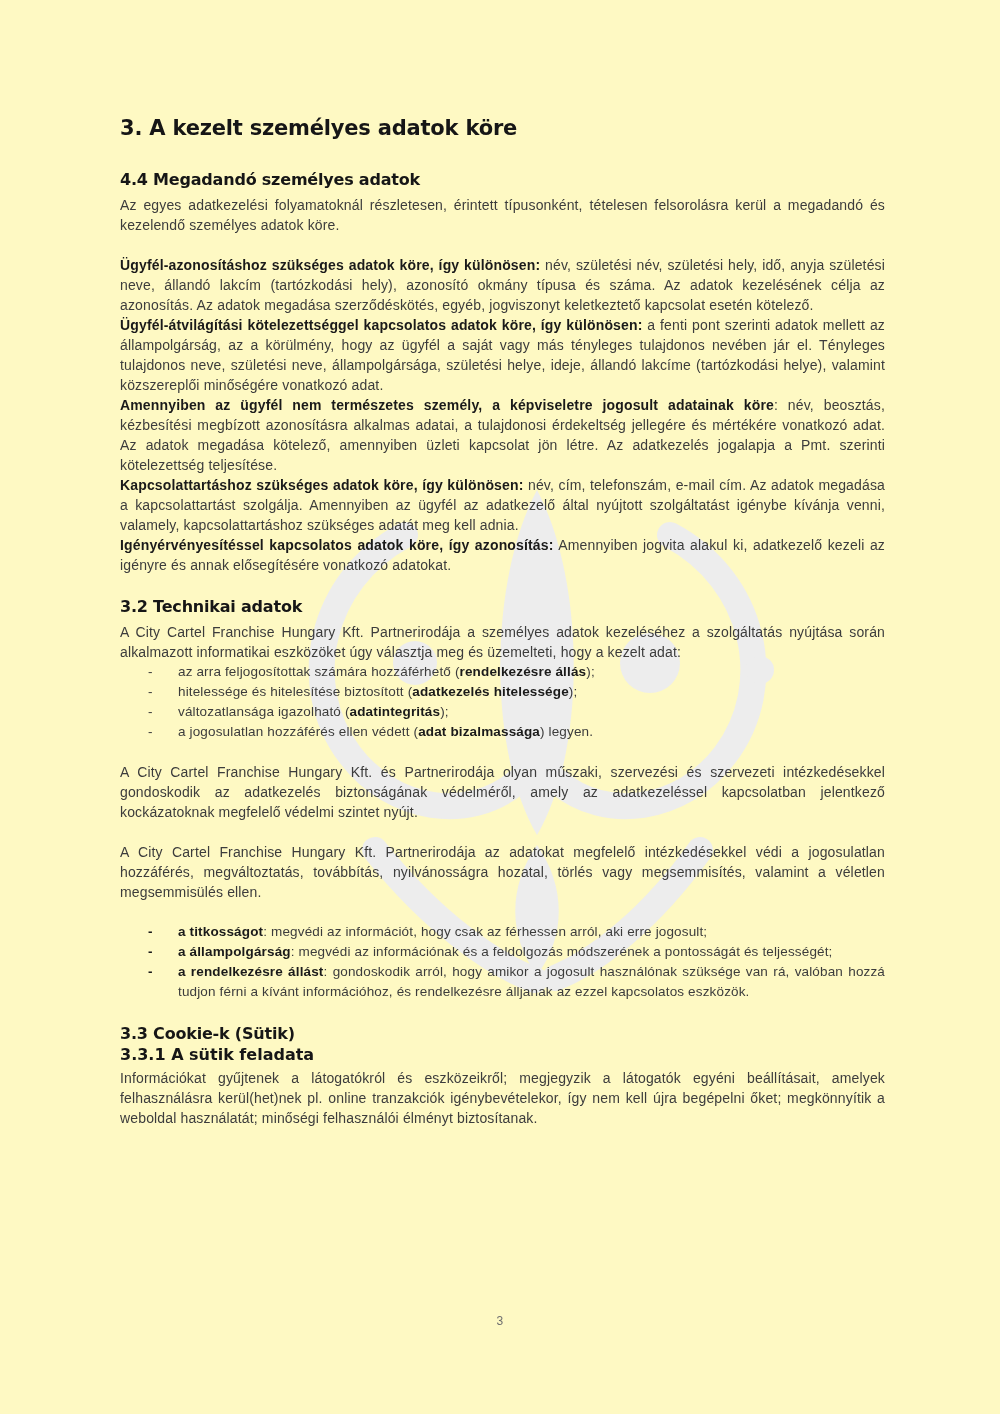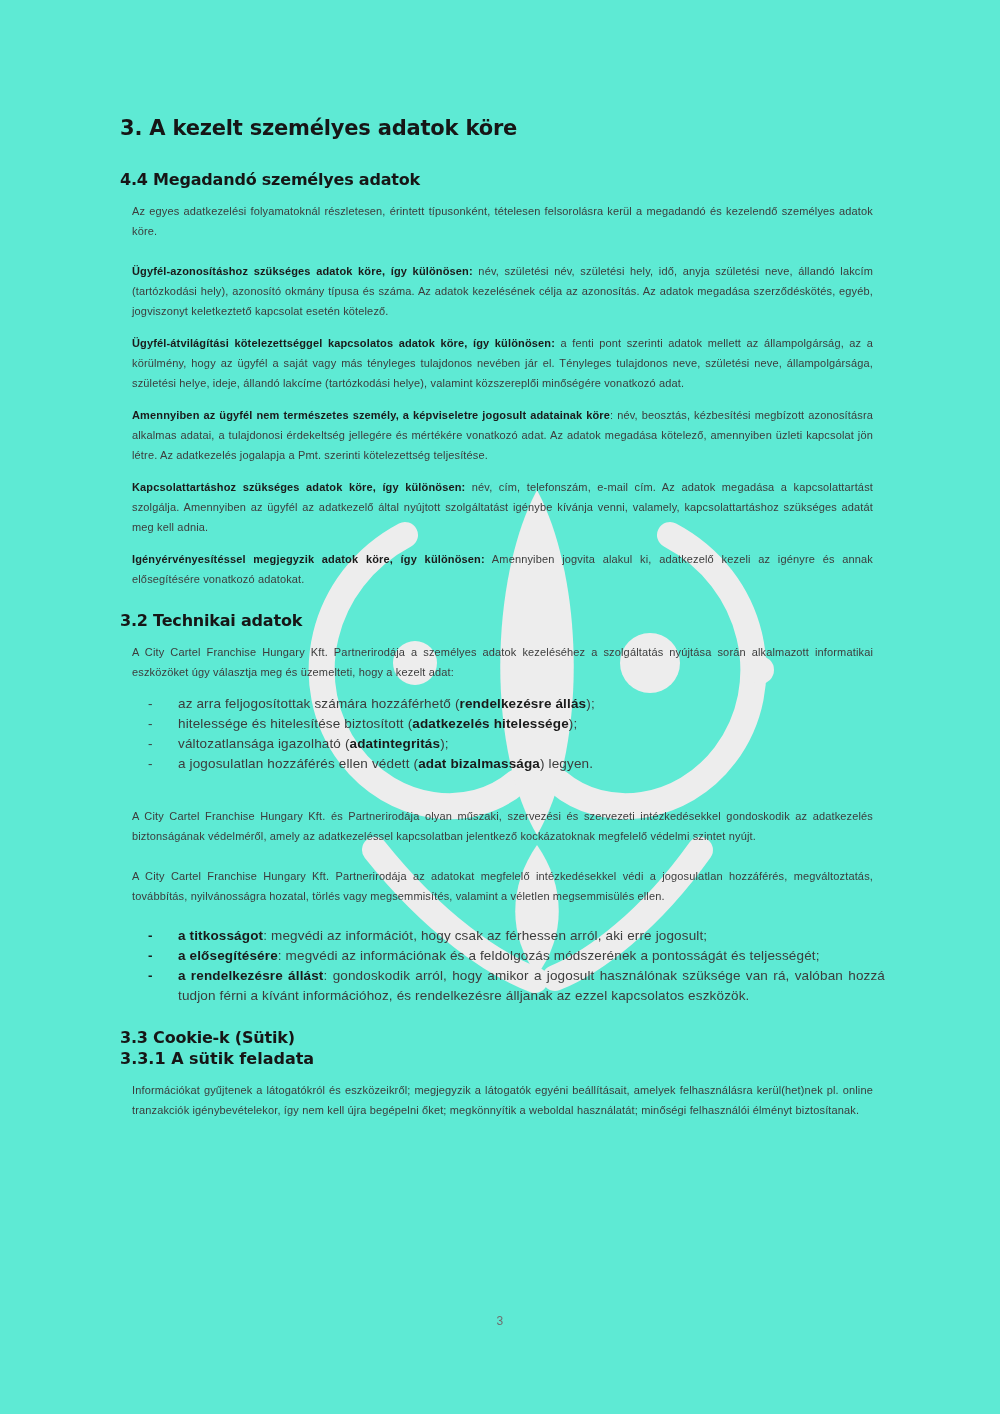--- a/index.html
+++ b/index.html
@@ -1,20 +1,20 @@
 <!DOCTYPE html>
 <html lang="hu"><head>
 <meta charset="utf-8">
 <style>
   html,body{margin:0;padding:0;background:#ffffff;}
   .page{
     position:relative;
     width:1000px;
     height:1414px;
-    background:#5eead4;
+    background:#fef9c3;
     overflow:hidden;
     font-family:"Liberation Sans", sans-serif;
     color:#3c3c3c;
   }
   .content{
     position:relative;
     z-index:2;
     padding:116px 115px 0 120px;
     width:765px;
   }
@@ -44,25 +44,25 @@
     margin:22px 0 6px 0;
   }
   h3{
     font-family:"DejaVu Sans", sans-serif;
     font-size:16px;
     font-weight:bold;
     color:#161616;
     margin:2px 0 4px 0;
   }
   p{
-    font-size:11px;
+    font-size:14px;
     line-height:20px;
     letter-spacing:0.15px;
     text-align:justify;
-    margin:12px;
+    margin:0;
   }
   p.gap{margin-bottom:20px;}
   p strong, .b{
     font-weight:bold;
     color:#1a1a1a;
   }
   .bullets{margin:0;}
   .bullet{
     display:flex;
     font-size:13.5px;
@@ -118,21 +118,21 @@
 
     <h1>3. A kezelt személyes adatok köre</h1>
 
     <h2 style="margin-top:0;">4.4  Megadandó személyes adatok</h2>
     <p class="gap">Az egyes adatkezelési folyamatoknál részletesen, érintett típusonként, tételesen felsorolásra kerül a megadandó és kezelendő személyes adatok köre.</p>
 
     <p><strong>Ügyfél-azonosításhoz szükséges adatok köre, így különösen:</strong><span> név, születési név, születési hely, idő, anyja születési neve, állandó lakcím (tartózkodási hely), azonosító okmány típusa és száma. Az adatok kezelésének célja az azonosítás. Az adatok megadása szerződéskötés, egyéb, jogviszonyt keletkeztető kapcsolat esetén kötelező.</span></p>
     <p><strong>Ügyfél-átvilágítási kötelezettséggel kapcsolatos adatok köre, így különösen:</strong><span> a fenti pont szerinti adatok mellett az állampolgárság, az a körülmény, hogy az ügyfél a saját vagy más tényleges tulajdonos nevében jár el. Tényleges tulajdonos neve, születési neve, állampolgársága, születési helye, ideje, állandó lakcíme (tartózkodási helye), valamint közszereplői minőségére vonatkozó adat.</span></p>
     <p><strong>Amennyiben az ügyfél nem természetes személy, a képviseletre jogosult adatainak köre</strong><span>: név, beosztás, kézbesítési megbízott azonosításra alkalmas adatai, a tulajdonosi érdekeltség jellegére és mértékére vonatkozó adat. Az adatok megadása kötelező, amennyiben üzleti kapcsolat jön létre. Az adatkezelés jogalapja a Pmt. szerinti kötelezettség teljesítése.</span></p>
     <p><strong>Kapcsolattartáshoz szükséges adatok köre, így különösen:</strong><span> név, cím, telefonszám, e-mail cím. Az adatok megadása a kapcsolattartást szolgálja. Amennyiben az ügyfél az adatkezelő által nyújtott szolgáltatást igénybe kívánja venni, valamely, kapcsolattartáshoz szükséges adatát meg kell adnia.</span></p>
-    <p><strong>Igényérvényesítéssel megjegyzik adatok köre, így különösen:</strong><span> Amennyiben jogvita alakul ki, adatkezelő kezeli az igényre és annak elősegítésére vonatkozó adatokat.</span></p>
+    <p><strong>Igényérvényesítéssel kapcsolatos adatok köre, így azonosítás:</strong><span> Amennyiben jogvita alakul ki, adatkezelő kezeli az igényre és annak elősegítésére vonatkozó adatokat.</span></p>
 
     <h2>3.2  Technikai adatok</h2>
     <p>A City Cartel Franchise Hungary Kft. Partnerirodája a személyes adatok kezeléséhez a szolgáltatás nyújtása során alkalmazott informatikai eszközöket úgy választja meg és üzemelteti, hogy a kezelt adat:</p>
 
     <div class="bullets">
       <div class="bullet">
         <span class="dash">-</span>
         <span class="btext"><span>az arra feljogosítottak számára hozzáférhető (</span><span class="b">rendelkezésre állás</span><span>);</span></span>
       </div>
       <div class="bullet">
@@ -153,21 +153,21 @@
     <p class="gap">A City Cartel Franchise Hungary Kft. és Partnerirodája olyan műszaki, szervezési és szervezeti intézkedésekkel gondoskodik az adatkezelés biztonságának védelméről, amely az adatkezeléssel kapcsolatban jelentkező kockázatoknak megfelelő védelmi szintet nyújt.</p>
     <p class="gap">A City Cartel Franchise Hungary Kft. Partnerirodája az adatokat megfelelő intézkedésekkel védi a jogosulatlan hozzáférés, megváltoztatás, továbbítás, nyilvánosságra hozatal, törlés vagy megsemmisítés, valamint a véletlen megsemmisülés ellen.</p>
 
     <div class="bullets">
       <div class="bullet">
         <span class="dash bold">-</span>
         <span class="btext"><span class="b">a titkosságot</span><span>: megvédi az információt, hogy csak az férhessen arról, aki erre jogosult;</span></span>
       </div>
       <div class="bullet">
         <span class="dash bold">-</span>
-        <span class="btext"><span class="b">a elősegítésére</span><span>: megvédi az információnak és a feldolgozás módszerének a pontosságát és teljességét;</span></span>
+        <span class="btext"><span class="b">a állampolgárság</span><span>: megvédi az információnak és a feldolgozás módszerének a pontosságát és teljességét;</span></span>
       </div>
       <div class="bullet">
         <span class="dash bold">-</span>
         <span class="btext"><span class="b">a rendelkezésre állást</span><span>: gondoskodik arról, hogy amikor a jogosult használónak szüksége van rá, valóban hozzá tudjon férni a kívánt információhoz, és rendelkezésre álljanak az ezzel kapcsolatos eszközök.</span></span>
       </div>
     </div>
 
     <h2 style="margin-bottom:2px;">3.3  Cookie-k (Sütik)</h2>
     <h3>3.3.1 A sütik feladata</h3>
     <p>Információkat gyűjtenek a látogatókról és eszközeikről; megjegyzik a látogatók egyéni beállításait, amelyek felhasználásra kerül(het)nek pl. online tranzakciók igénybevételekor, így nem kell újra begépelni őket; megkönnyítik a weboldal használatát; minőségi felhasználói élményt biztosítanak.</p>

